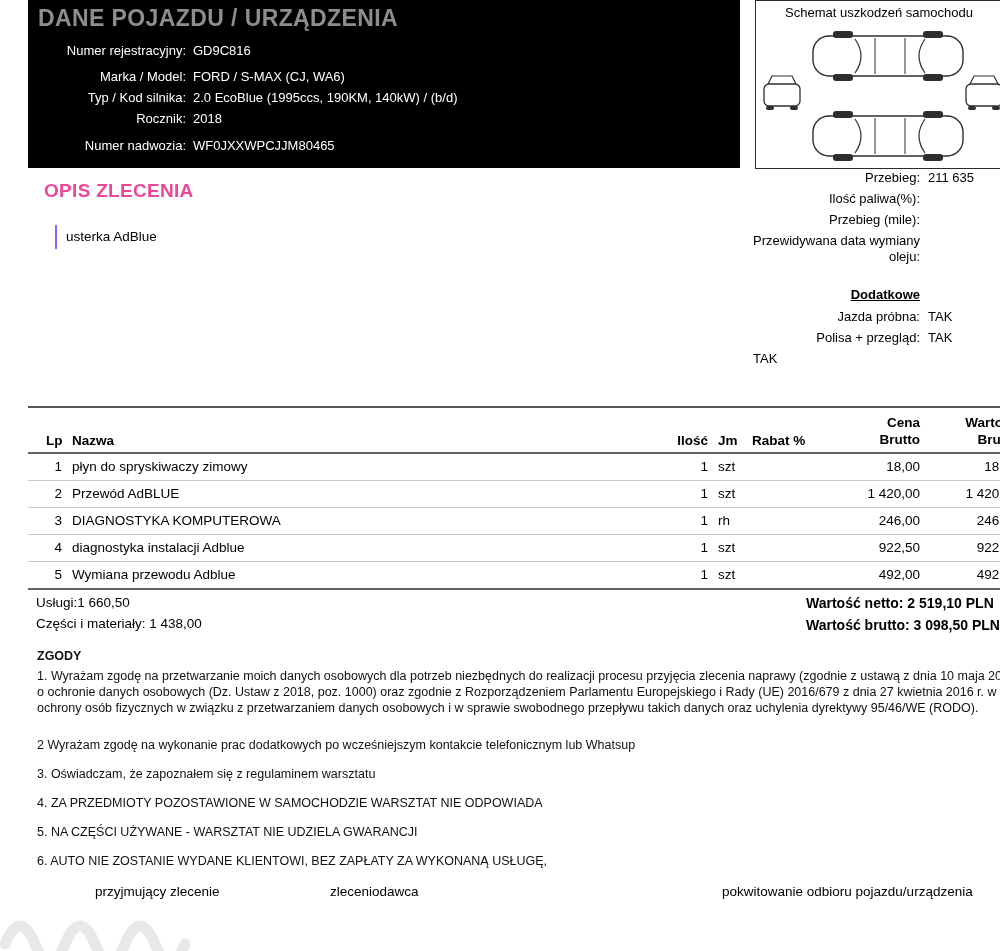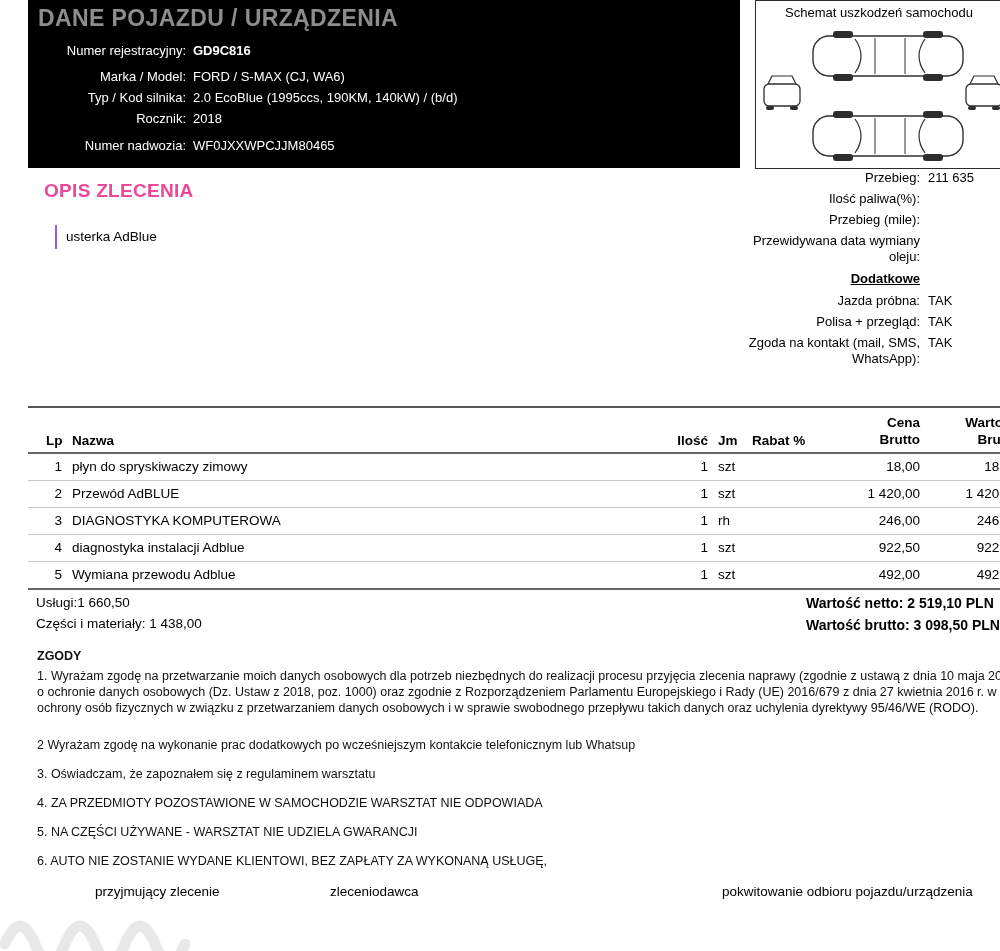--- a/index.html
+++ b/index.html
@@ -9,33 +9,33 @@
     font-family:"Liberation Sans","DejaVu Sans",sans-serif; font-size:13px;
   }
 
   
   .veh { position:absolute; left:28px; top:0; width:712px; height:168px; background:#000; color:#fff; }
   .veh-title { position:absolute; left:10px; top:5px; font-size:23px; font-weight:bold; color:#8d8d8d; letter-spacing:.4px; white-space:nowrap; }
   .vrow { position:absolute; left:0; line-height:16px; white-space:nowrap; }
   .vrow .lbl { display:inline-block; width:158px; text-align:right; vertical-align:top; }
   .vrow .val { margin-left:7px; }
   .vrow.r0{top:43px} .vrow.r1{top:69px} .vrow.r2{top:90px} .vrow.r3{top:111px} .vrow.r4{top:138px}
-  .vrow.r0 .val { font-weight:bold;margin-top:12px; }
+  .vrow.r0 .val { font-weight:normal;margin-top:12px; }
 
   
   .diag { position:absolute; left:755px; top:0; width:257px; height:167px; border:1px solid #2b2b2b; background:#fff; }
   .diag-title { position:absolute; left:0; top:4px; width:246px; text-align:center; font-size:13px; color:#000; white-space:nowrap; }
   .diag svg { position:absolute; left:2px; top:21px; }
 
   
   .status { position:absolute; left:745px; top:170px; width:340px; }
   .srow { display:flex; margin-bottom:5px; line-height:16px; }
   .srow .lbl { width:175px; text-align:right; }
   .srow .val { margin-left:8px; white-space:nowrap; }
-  .s-head { width:175px; text-align:right; font-weight:bold; text-decoration:underline; margin:6px 0 6px 0; line-height:16px; }
+  .s-head { width:175px; text-align:right; font-weight:bold; text-decoration:underline; margin:22px 0 6px 0; line-height:16px; }
 
   
   .sec-h { position:absolute; left:44px; font-size:19px; font-weight:bold; color:#ec4899; letter-spacing:.3px; white-space:nowrap; }
   .opis-h { top:180px; }
   .wykaz-h { top:366px; }
 
   .opis-item { position:absolute; left:55px; top:225px; border-left:2px solid #8b5cf6; padding:4px 0 4px 9px; font-size:13.5px; line-height:16px; }
 
   .rule { position:absolute; left:28px; top:406px; width:990px; border-top:2px solid #555; }
 
@@ -145,21 +145,20 @@
     <div class="s-head">Dodatkowe</div>
     <div class="srow">
       <span class="lbl">Jazda próbna:</span>
         <span class="val">TAK</span>
     </div>
     <div class="srow">
       <span class="lbl">Polisa + przegląd:</span>
         <span class="val">TAK</span>
     </div>
     <div class="srow">
-      <span class="lbl">Zgoda na kontakt (mail, SMS, WhatsApp):</span>
         <span class="val">TAK</span>
     </div>
   </div>
 
   <div class="sec-h opis-h">OPIS ZLECENIA</div>
   <div class="opis-item">usterka AdBlue</div>
 
   <div class="rule"></div>
 
   <div class="tbl">

